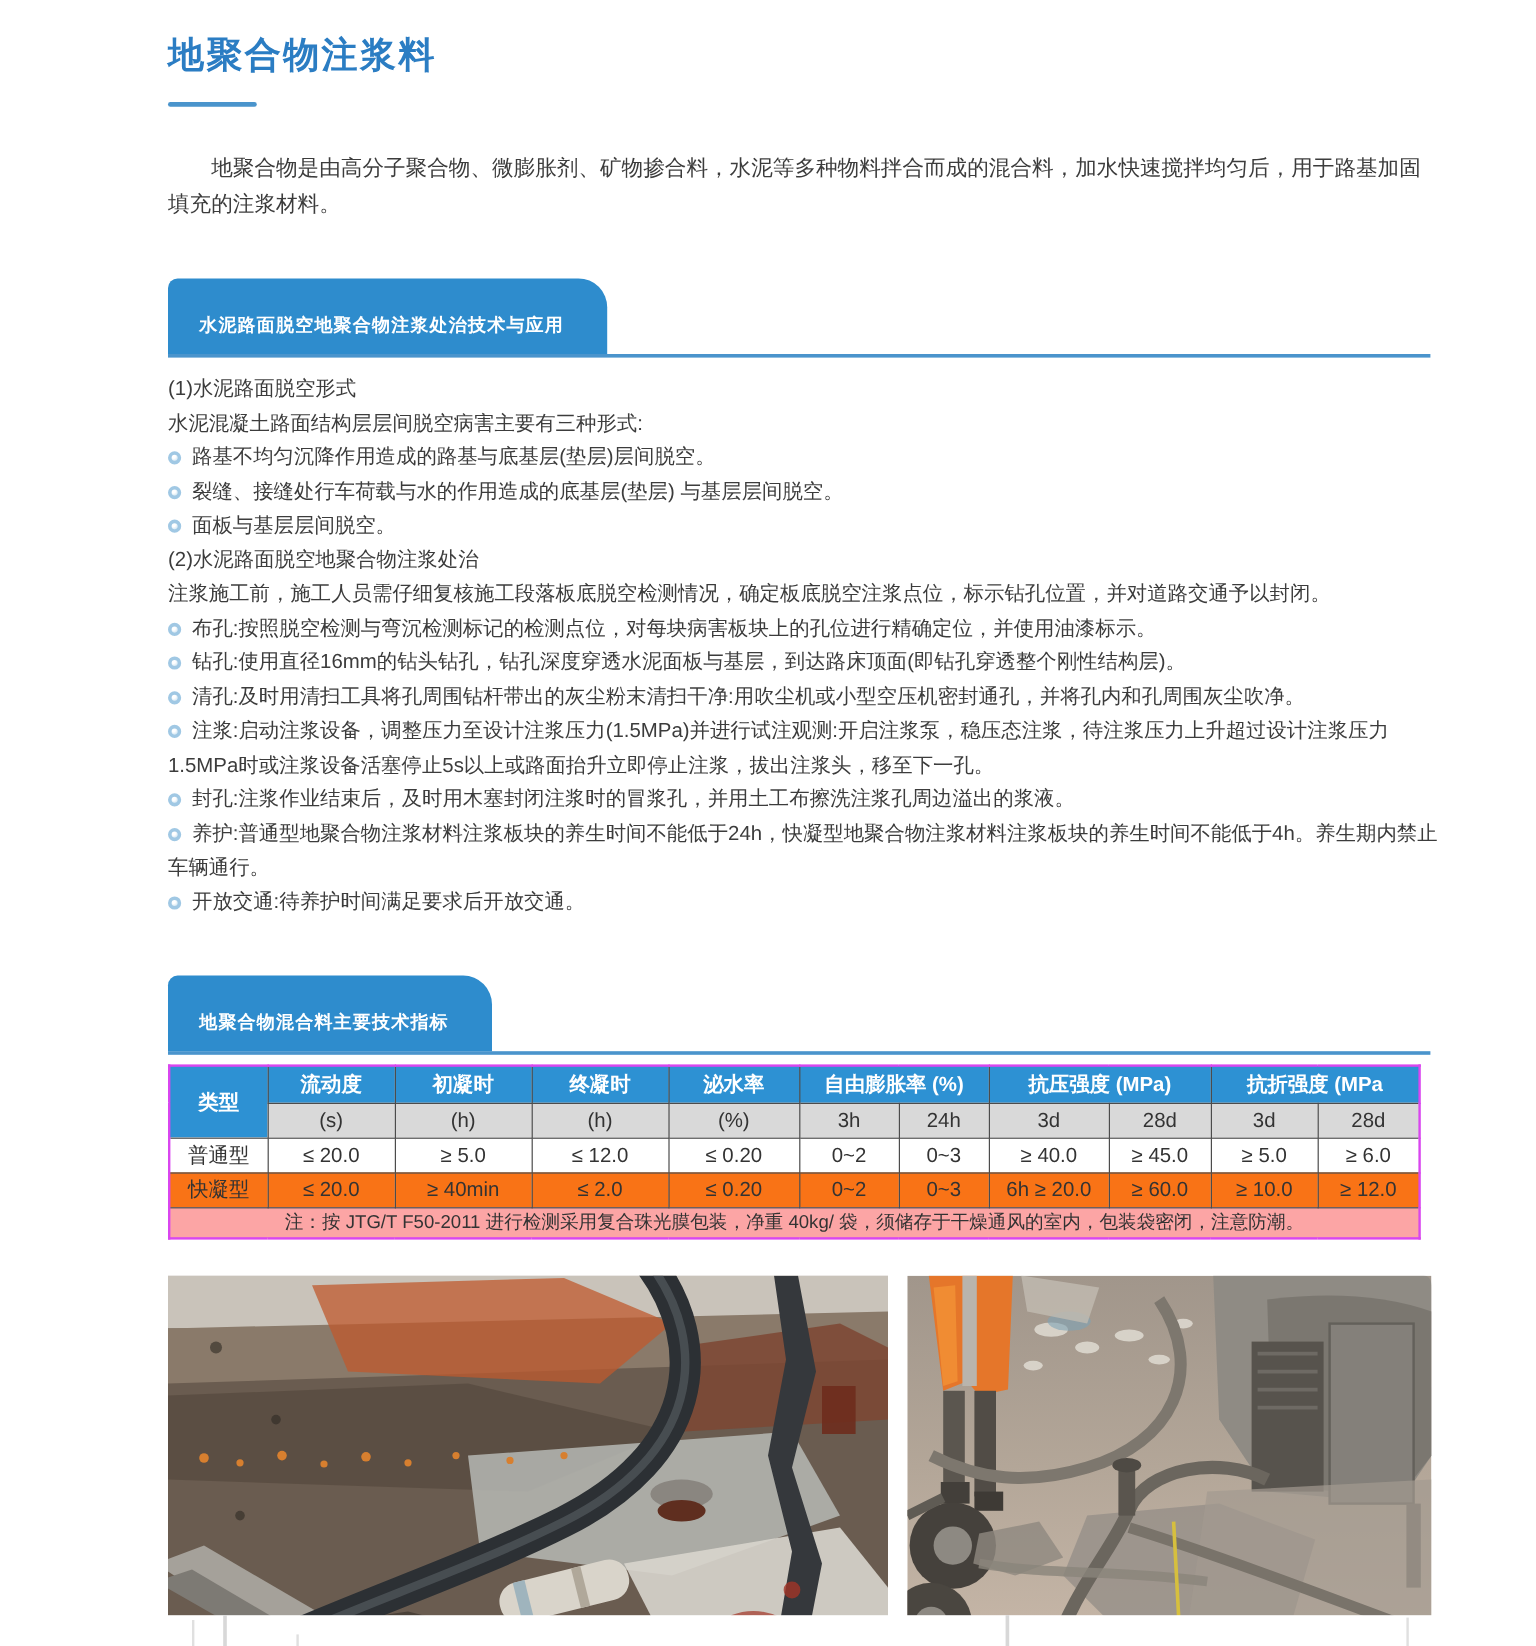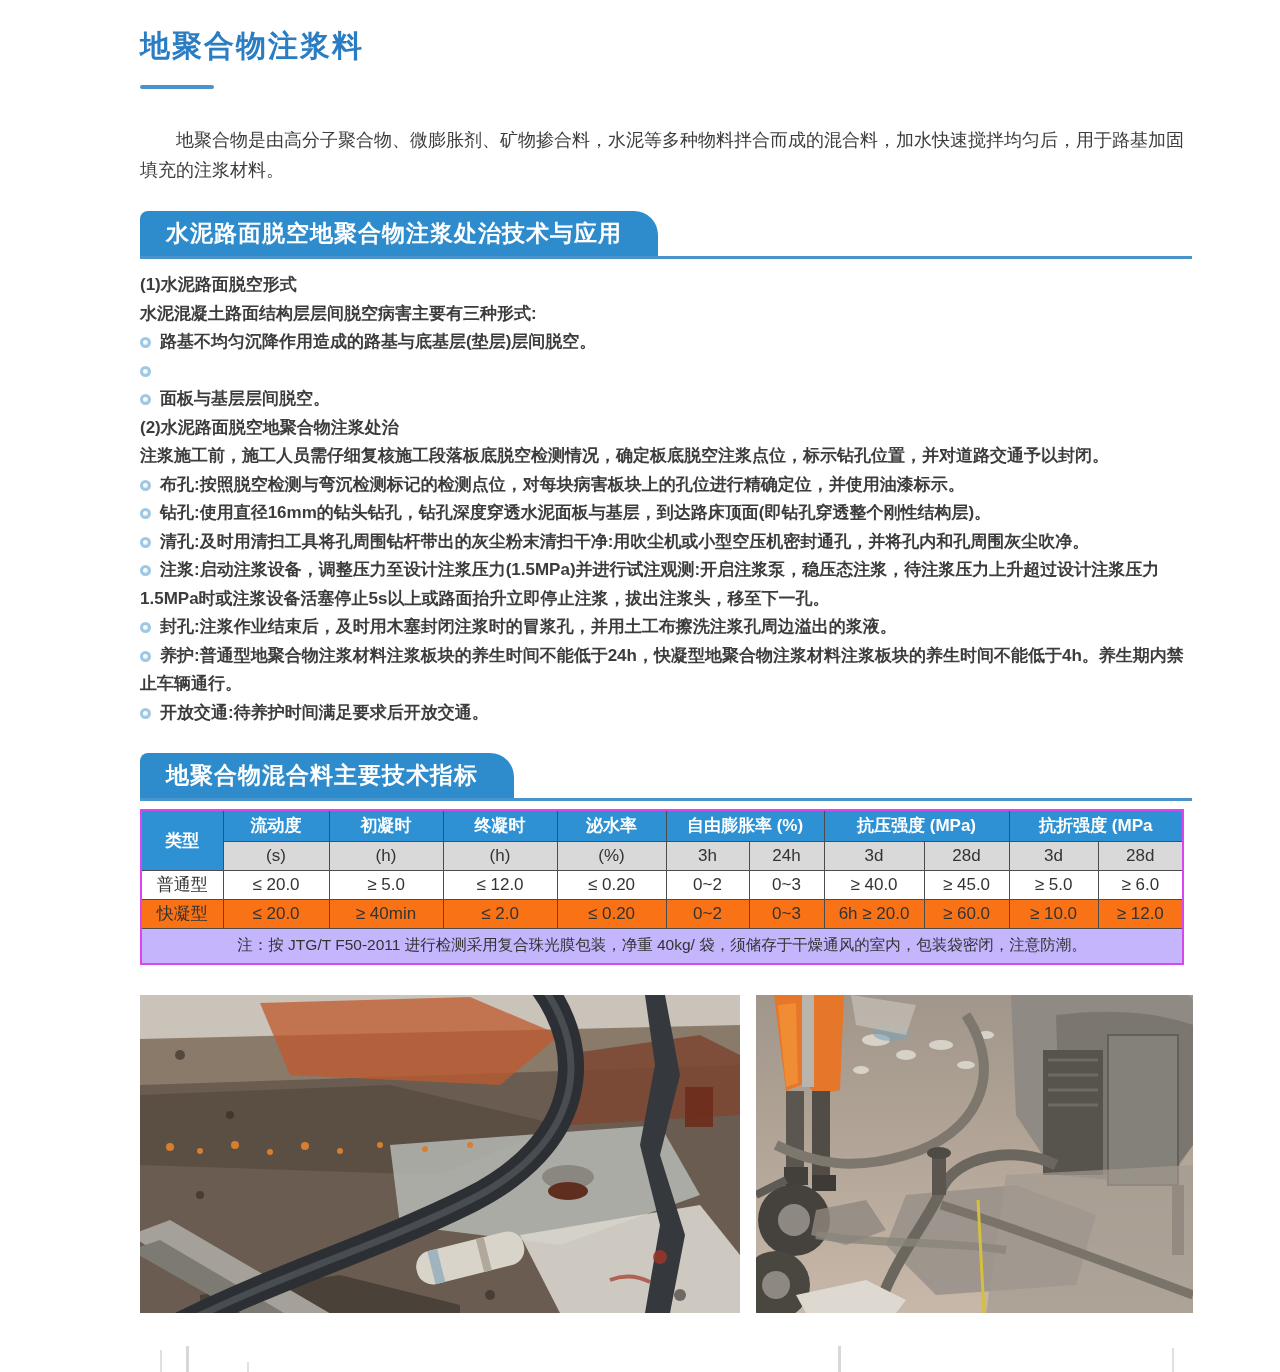--- a/index.html
+++ b/index.html
@@ -11,41 +11,41 @@
   .content { position:absolute; left:140px; top:12px; width:1060px; }
 
   .title { margin:14px 0 0 0; font-size:30px; font-weight:bold; color:#2b7dc3; letter-spacing:2px; }
   .title-underline { width:74px; height:4px; background:#4a94cc; margin-top:18px; border-radius:2px; }
 
   .intro { margin:36px 0 0 0; font-size:18px; line-height:30px; text-indent:2em; color:#3c3c3c; }
 
   .section-head { margin-top:26px; width:1052px; border-bottom:3px solid #4a94cc; line-height:0; }
   .section-badge {
     display:inline-block; background:#2e8ccd; color:#ffffff;
-    font-size:23px; font-weight:bold; letter-spacing:1px; line-height:26px;
-    padding:9px 36px 10px 26px; border-radius:8px 24px 0 0; vertical-align:bottom;
+    font-size:15px; font-weight:bold; letter-spacing:1px; line-height:26px;
+    padding:27px 36px 10px 26px; border-radius:8px 24px 0 0; vertical-align:bottom;margin-top:21px;
   }
 
   .list { margin-top:12px; }
-  .list p { margin:0; font-size:17px; line-height:28.5px; color:#3c3c3c;font-weight:bold; }
+  .list p { margin:0; font-size:17px; line-height:28.5px; color:#3c3c3c; }
   .ring {
     display:inline-block; width:11px; height:11px; border:3px solid #a0c8e4; border-radius:50%;
     margin-right:9px; vertical-align:-1px;
     background:radial-gradient(circle at 35% 30%, #ffffff 30%, #d8e9f4 75%);
   }
 
   table.spec { margin-top:8px; border-collapse:collapse; width:1042px; table-layout:fixed;
     font-size:17px; border:2px solid #d946ef; }
   table.spec th, table.spec td { border:1px solid #4c4c4c; text-align:center; padding:0 2px; height:29px; }
   table.spec thead tr.h1 th { height:31px; }
   .th-blue { background:#2d91d3; color:#ffffff; font-weight:bold; }
   .th-gray { background:#d9d9d9; color:#333333; font-weight:normal; }
   tr.row-normal td { background:#ffffff; color:#333333; }
   tr.row-fast td { background:#f97316; color:#333333; }
-  tr.note-row td { background:#c4b5fd; font-size:15.5px; height:36px; color:#333333; }
+  tr.note-row td { background:#fca5a5; font-size:15.5px; height:26px; color:#333333; }
 
   .photos { margin-top:30px; display:flex; gap:16px; }
   .photo { height:318px; overflow:hidden; }
   .photo svg { display:block; width:100%; height:100%; }
   .photo-left { width:600px; }
   .photo-right { width:437px; }
 
   .bottom-strip { position:absolute; left:0; top:1346px; width:1280px; height:26px; background:#ffffff; }
   .artifact { position:absolute; background:#e0e0e0; }
   .a1 { left:160px; top:4px;  width:2px; height:22px; }
@@ -66,21 +66,21 @@
     <p class="intro">地聚合物是由高分子聚合物、微膨胀剂、矿物掺合料，水泥等多种物料拌合而成的混合料，加水快速搅拌均匀后，用于路基加固填充的注浆材料。</p>
 
     <div class="section-head">
       <span class="section-badge">水泥路面脱空地聚合物注浆处治技术与应用</span>
     </div>
 
     <div class="list">
       <p><span>(1)水泥路面脱空形式</span></p>
       <p><span>水泥混凝土路面结构层层间脱空病害主要有三种形式:</span></p>
       <p><span class="ring"></span><span>路基不均匀沉降作用造成的路基与底基层(垫层)层间脱空。</span></p>
-      <p><span class="ring"></span></p>
+      <p><span class="ring"></span><span>裂缝、接缝处行车荷载与水的作用造成的底基层(垫层) 与基层层间脱空。</span></p>
       <p><span class="ring"></span><span>面板与基层层间脱空。</span></p>
       <p><span>(2)水泥路面脱空地聚合物注浆处治</span></p>
       <p><span>注浆施工前，施工人员需仔细复核施工段落板底脱空检测情况，确定板底脱空注浆点位，标示钻孔位置，并对道路交通予以封闭。</span></p>
       <p><span class="ring"></span><span>布孔:按照脱空检测与弯沉检测标记的检测点位，对每块病害板块上的孔位进行精确定位，并使用油漆标示。</span></p>
       <p><span class="ring"></span><span>钻孔:使用直径16mm的钻头钻孔，钻孔深度穿透水泥面板与基层，到达路床顶面(即钻孔穿透整个刚性结构层)。</span></p>
       <p><span class="ring"></span><span>清孔:及时用清扫工具将孔周围钻杆带出的灰尘粉末清扫干净:用吹尘机或小型空压机密封通孔，并将孔内和孔周围灰尘吹净。</span></p>
       <p><span class="ring"></span><span>注浆:启动注浆设备，调整压力至设计注浆压力(1.5MPa)并进行试注观测:开启注浆泵，稳压态注浆，待注浆压力上升超过设计注浆压力1.5MPa时或注浆设备活塞停止5s以上或路面抬升立即停止注浆，拔出注浆头，移至下一孔。</span></p>
       <p><span class="ring"></span><span>封孔:注浆作业结束后，及时用木塞封闭注浆时的冒浆孔，并用土工布擦洗注浆孔周边溢出的浆液。</span></p>
       <p><span class="ring"></span><span>养护:普通型地聚合物注浆材料注浆板块的养生时间不能低于24h，快凝型地聚合物注浆材料注浆板块的养生时间不能低于4h。养生期内禁止车辆通行。</span></p>
       <p><span class="ring"></span><span>开放交通:待养护时间满足要求后开放交通。</span></p>

